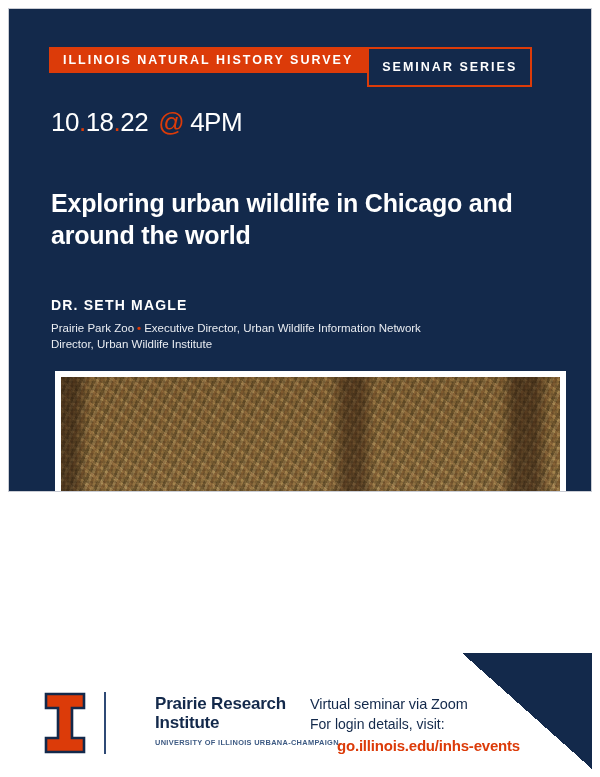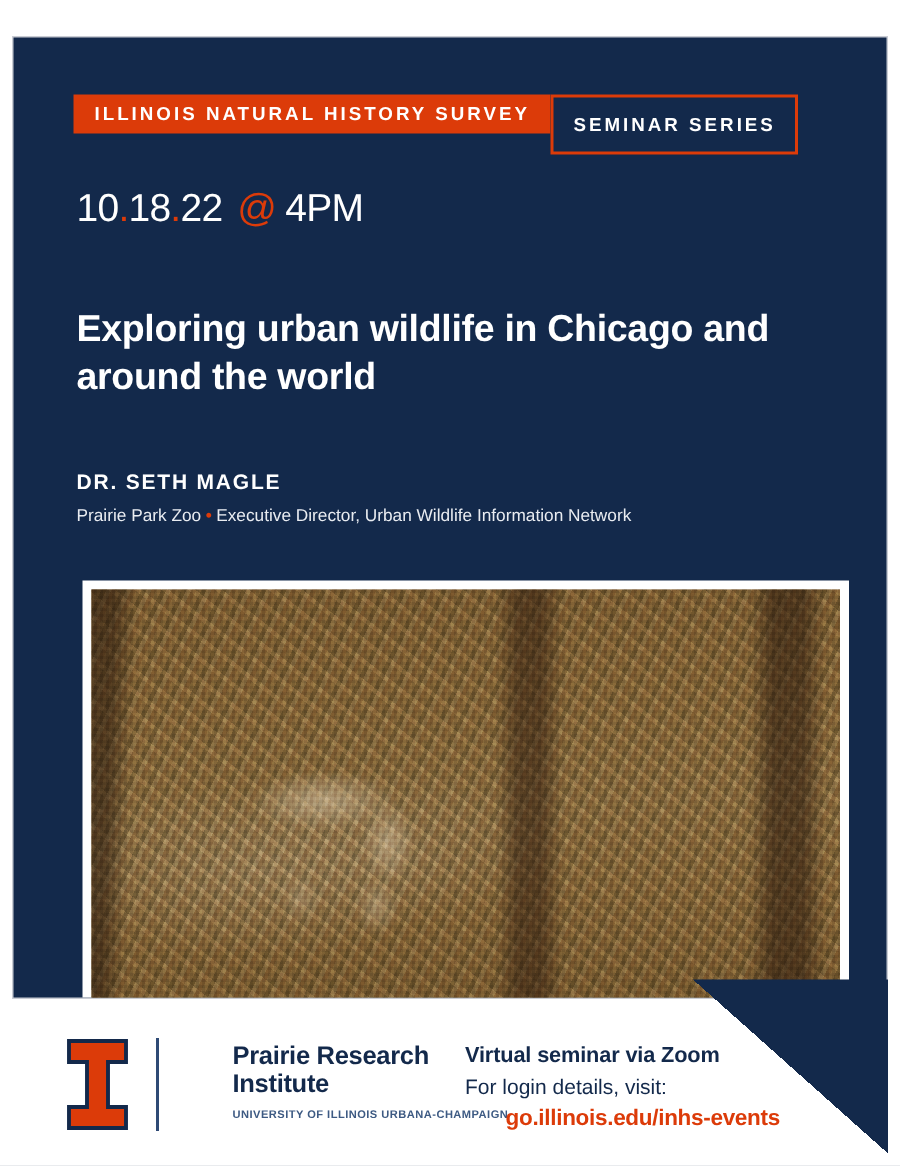--- a/index.html
+++ b/index.html
@@ -21,23 +21,23 @@
     width: 600px;
     height: 777px;
     background: #ffffff;
     box-sizing: border-box;
   }
 
   
   .hero {
     position: absolute;
     left: 8px;
-    top: 24px;
+    top: 8px;
     width: 584px;
-    height: 642px;
+    height: 484px;
     background: #13294B;
     border: 1px solid #c9ccd4;
     box-sizing: border-box;
     overflow: hidden;
   }
 
   
   .banner {
     position: absolute;
     left: 40px;
@@ -240,21 +240,21 @@
 
   .zoom-block {
     position: absolute;
     left: 310px;
     top: 22px;
     width: 260px;
   }
   .zoom-l1 {
     color: #13294B;
     font-size: 14.5px;
-    font-weight: bold;
+    font-weight: normal;
     letter-spacing: -0.1px;
   }
   .zoom-l2 {
     color: #13294B;
     font-size: 14px;
     margin-top: 4px;
   }
   .zoom-url {
     color: #DC3B09;
     font-size: 15px;
@@ -279,20 +279,21 @@
     <div class="date-line">
       <span>10</span><span class="accent">.</span><span>18</span><span class="accent">.</span><span>22</span><span class="at">@</span><span>4PM</span>
     </div>
 
     <div class="title">Exploring urban wildlife in Chicago and around the world</div>
 
     <div class="speaker-name">DR. SETH MAGLE</div>
 
     <div class="speaker-affil">
       <span>Prairie Park Zoo</span><span class="sep">•</span><span>Executive Director, Urban Wildlife Information Network</span><br>
+      <span>Director, Urban Wildlife Institute</span>
     </div>
 
     <div class="photo-frame">
       <div class="photo">
         <div class="coyote"></div>
         <div class="photo-grain"></div>
       </div>
     </div>
 
   </div>

